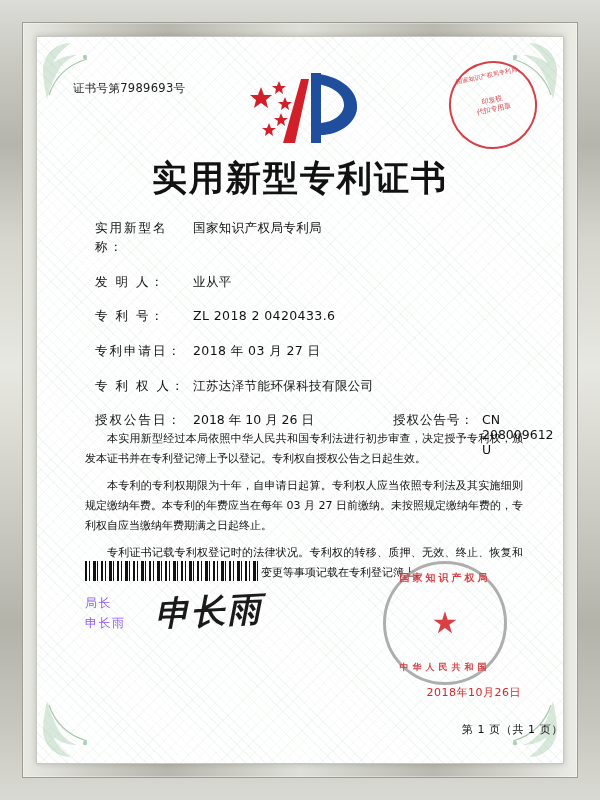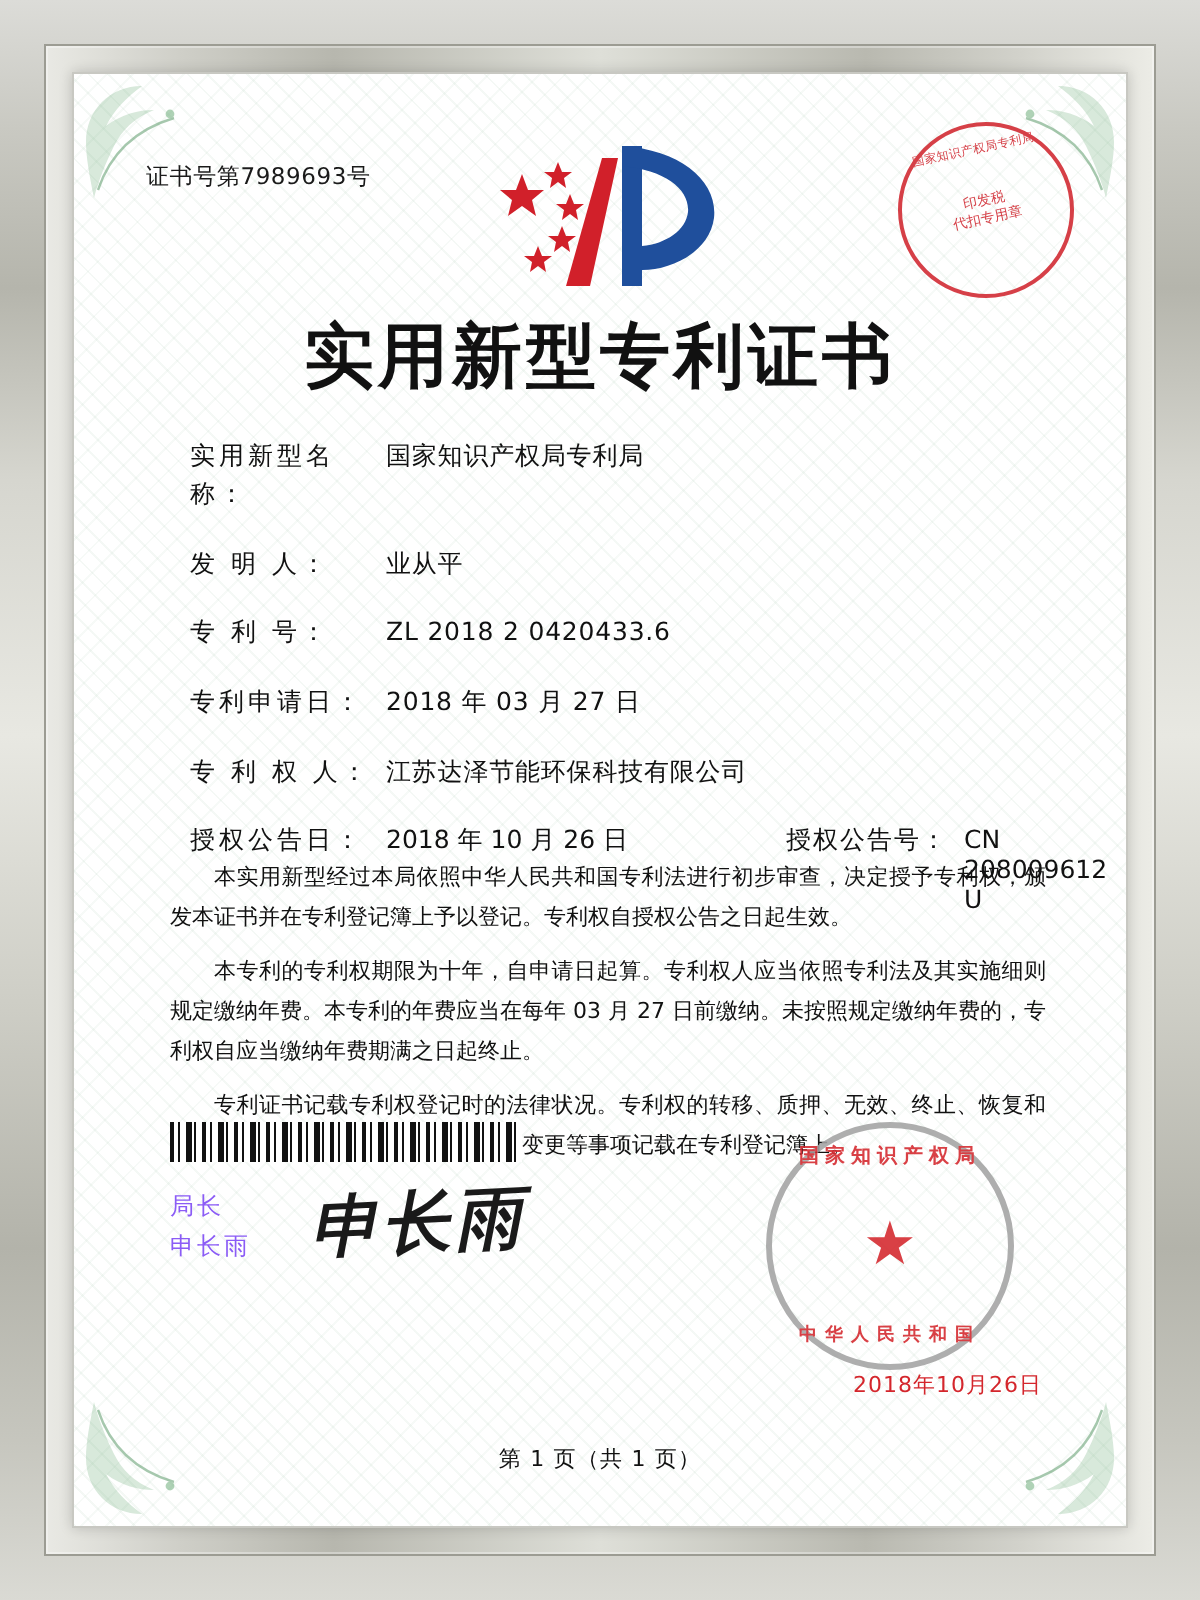--- a/index.html
+++ b/index.html
@@ -235,21 +235,21 @@
     right: 42px;
     top: 648px;
     font-size: 11px;
     color: #d4262c;
     letter-spacing: 0.5px;
   }
   .page-foot {
     position: absolute;
     left: 0; right: 0;
     bottom: 26px;
-    text-align: center;
+    text-align: right;
     font-size: 11px;
     color: #111;
     letter-spacing: 0.6px;
   }
 </style>
 </head>
 <body>
 
 <div class="page">
   <div class="frame-outer"></div>

